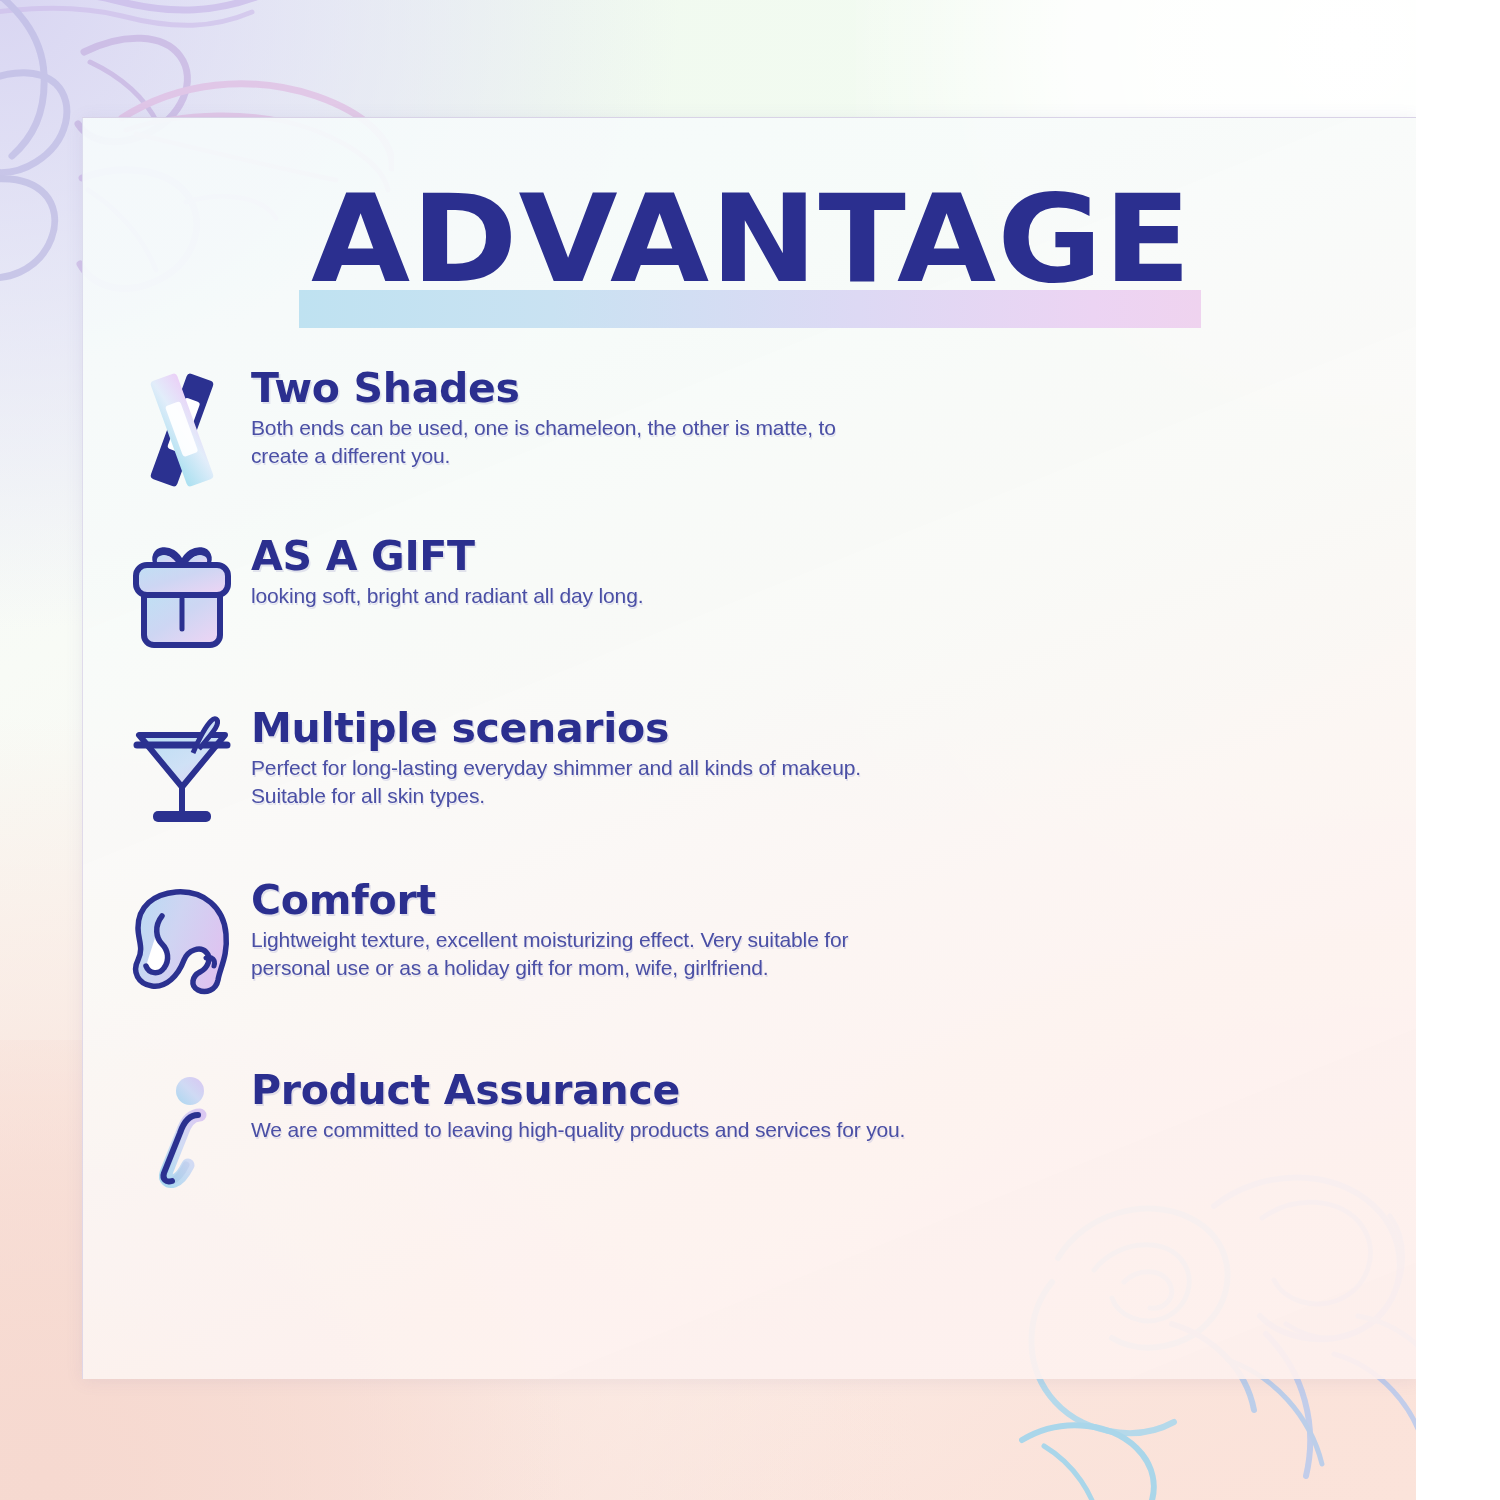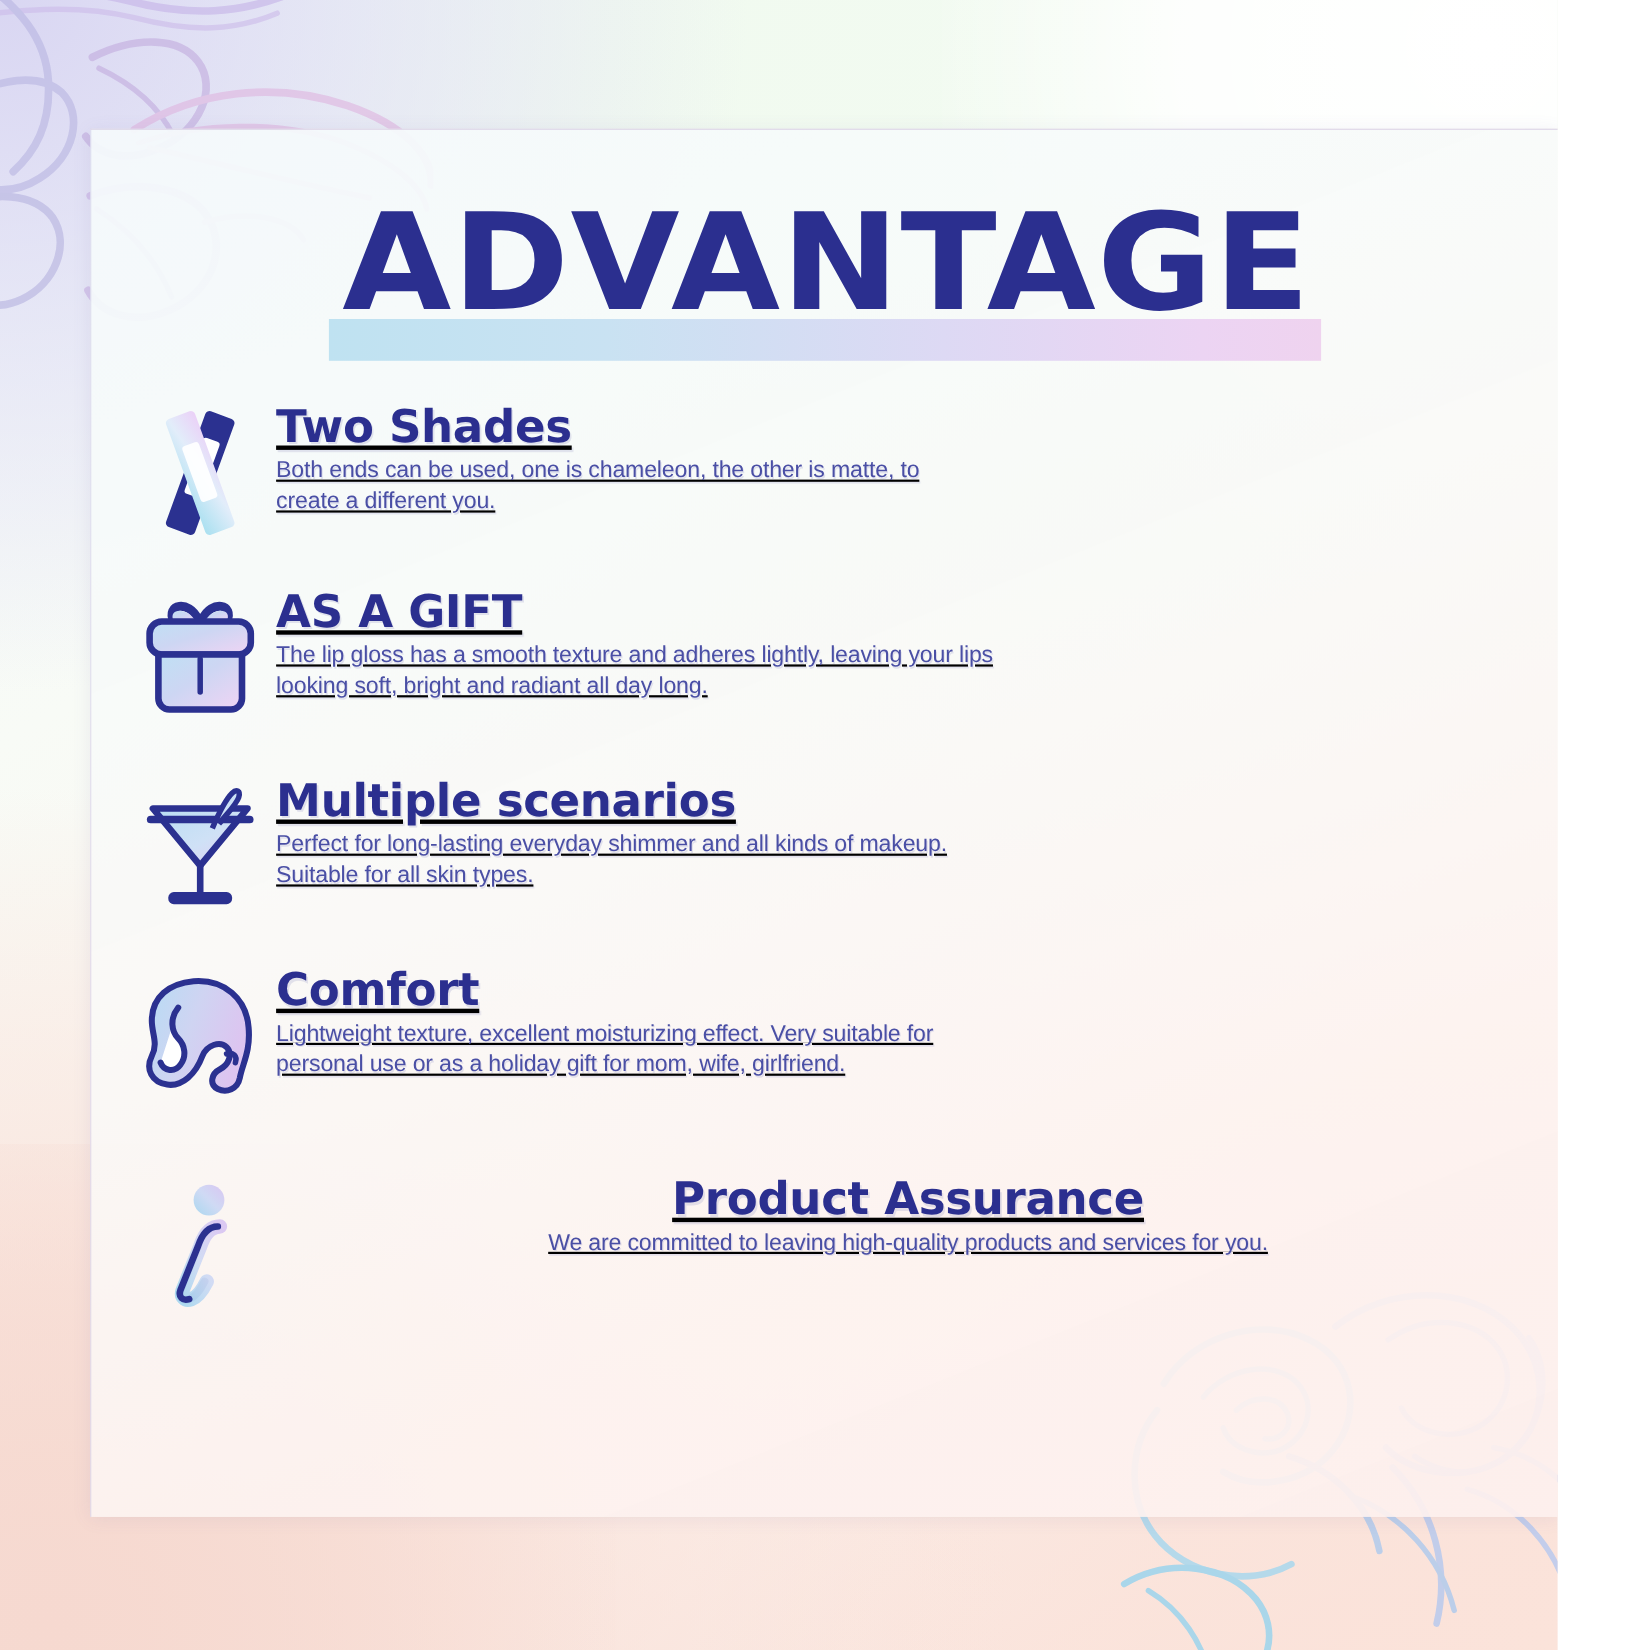--- a/index.html
+++ b/index.html
@@ -64,21 +64,21 @@
     font-size:122px;
     line-height:1;
     letter-spacing:1px;
     color:#2b2f8f;
     transform:scaleX(1.05);
     transform-origin:center;
     white-space:nowrap;
   }
   
   .features{position:absolute;left:0;top:248px;width:1335px;}
-  .feature{position:relative;display:flex;align-items:flex-start;margin-bottom:24px;text-decoration:underline;}
+  .feature{position:relative;display:flex;align-items:flex-start;margin-bottom:24px;}
   .f-icon{
     width:122px;min-width:122px;height:120px;
     display:flex;align-items:center;justify-content:center;
     margin-left:38px;margin-top:4px;
   }
   .f-text{padding-left:8px;padding-right:18px;flex:1;}
   .f-head{
     font-family:"DejaVu Sans","Liberation Sans",sans-serif;
     font-weight:700;
     font-size:41px;
@@ -97,21 +97,21 @@
     margin:0;
     text-shadow:1px 1.5px 0 rgba(175,175,215,.32);
   }
   .f-body span{display:block;}
 
   
   .feature.r1{margin-bottom:44px;}
   .feature.r2{margin-bottom:48px;}
   .feature.r3{margin-bottom:66px;}
   .feature.r4{margin-bottom:48px;}
-  .feature.r5{margin-bottom:0;text-align:center;}
+  .feature.r5{margin-bottom:0;}
 </style>
 </head>
 <body>
 
 <div id="stage">
 
   <div class="bg-base"></div>
   <div class="bg-tint-tr"></div>
   <div class="bg-tint-bl"></div>
 
@@ -205,21 +205,20 @@
             <path d="M30 22 C 24 10, 42 8, 50 22" fill="url(#gGift)"></path>
             <path d="M78 22 C 84 10, 66 8, 58 22" fill="url(#gGift)"></path>
             <rect x="8" y="22" width="92" height="30" rx="11" fill="url(#gGift)" stroke="#2b3190" stroke-width="6"></rect>
             <path d="M16 52 h76 v40 a10 10 0 0 1 -10 10 h-56 a10 10 0 0 1 -10 -10 z" fill="url(#gGift)" stroke="#2b3190" stroke-width="6"></path>
             <line x1="54" y1="56" x2="54" y2="86" stroke="#2b3190" stroke-width="5" stroke-linecap="round"></line>
           </svg>
         </div>
         <div class="f-text">
           <p class="f-head">AS A GIFT</p>
           <p class="f-body">
-            <span>The lip gloss has a smooth texture and adheres lightly, leaving your lips</span>
             <span>looking soft, bright and radiant all day long.</span>
           </p>
         </div>
       </div>
 
       <div class="feature r4">
         <div class="f-icon">
           <svg width="110" height="118" viewBox="0 0 110 118">
             <defs>
               <linearGradient id="gGlass" x1="0" y1="0" x2="1" y2="1">

